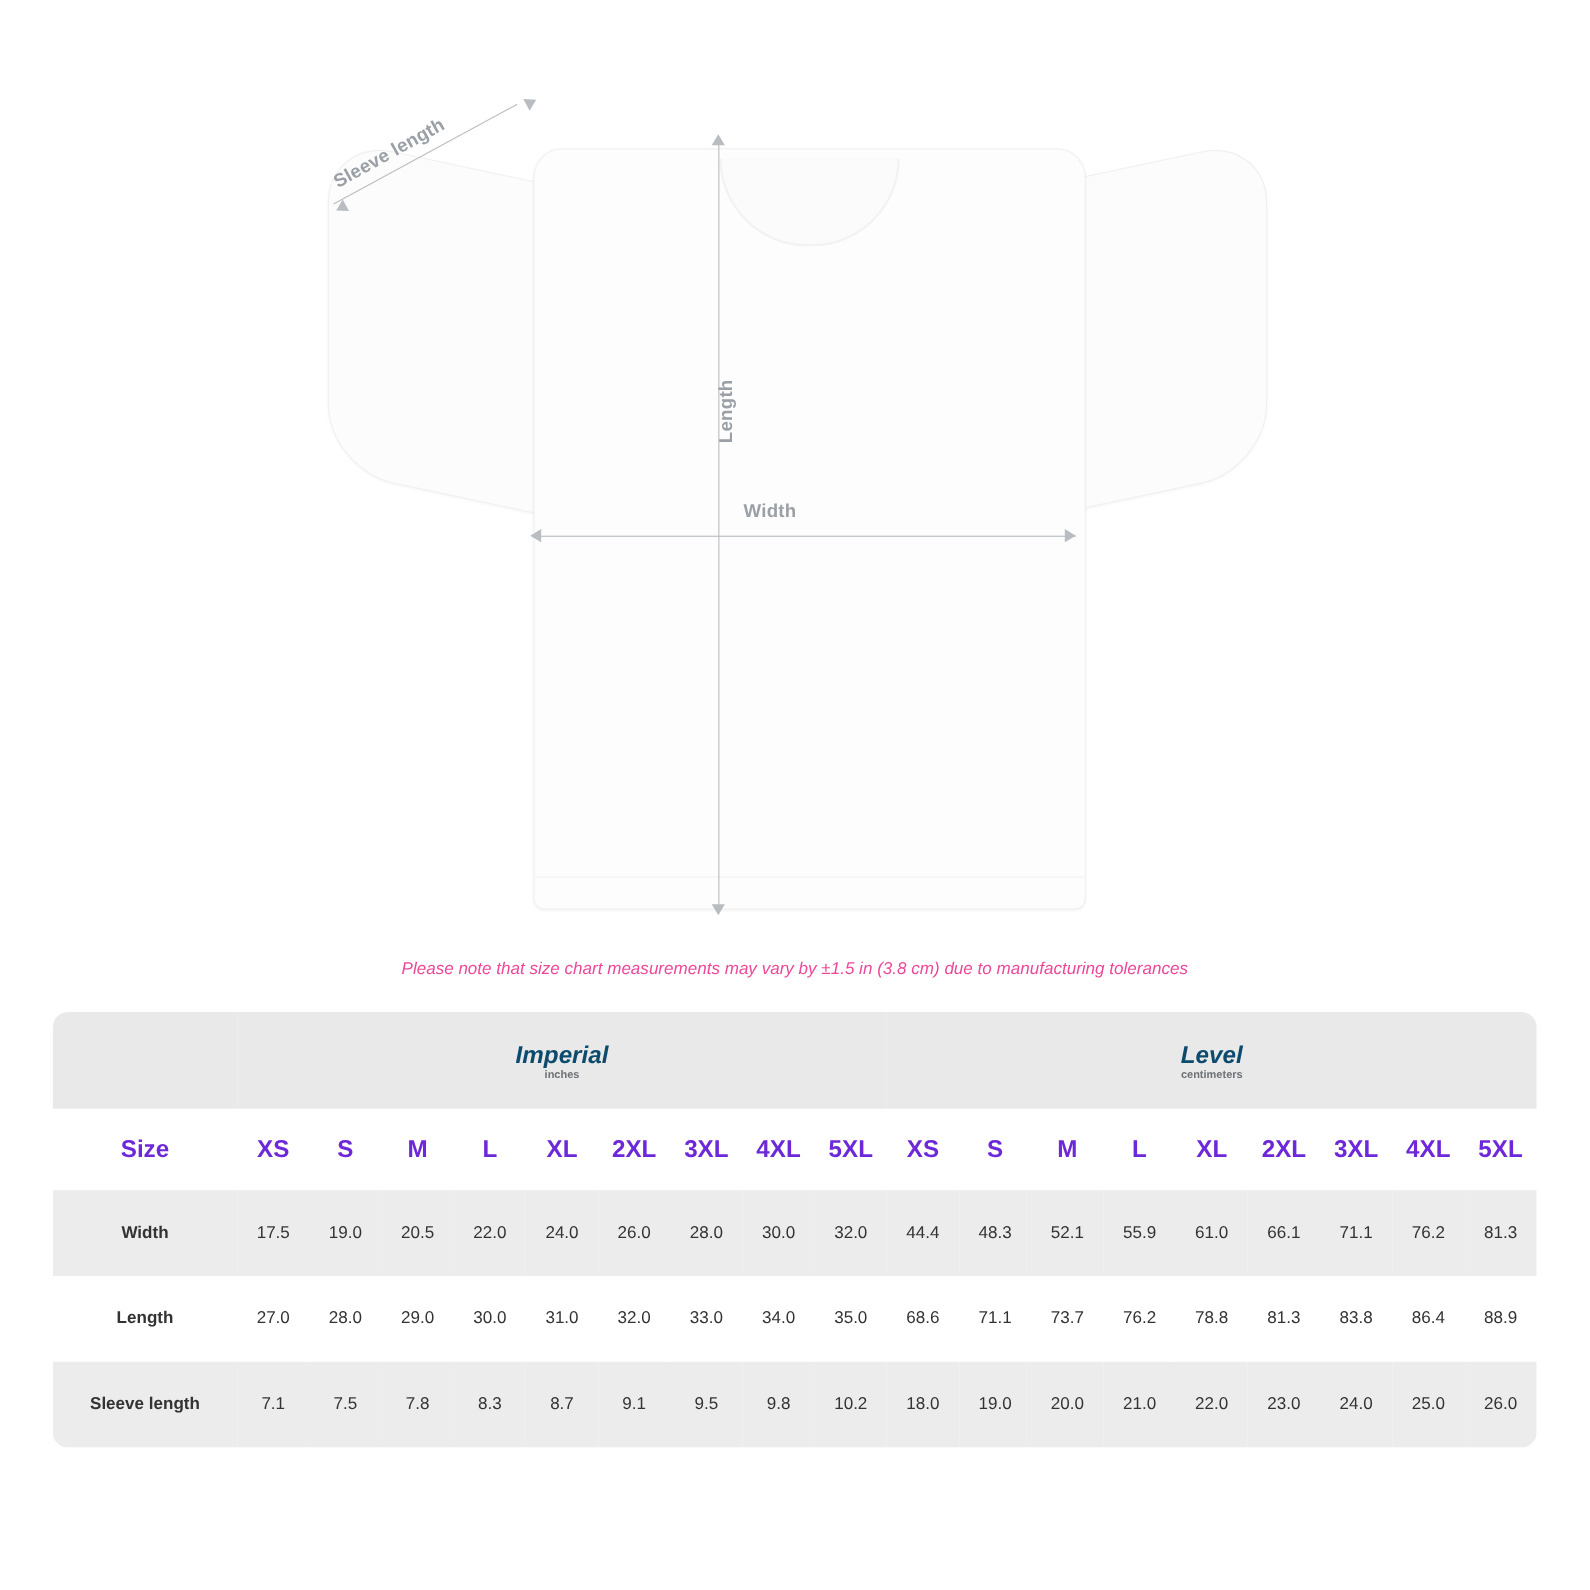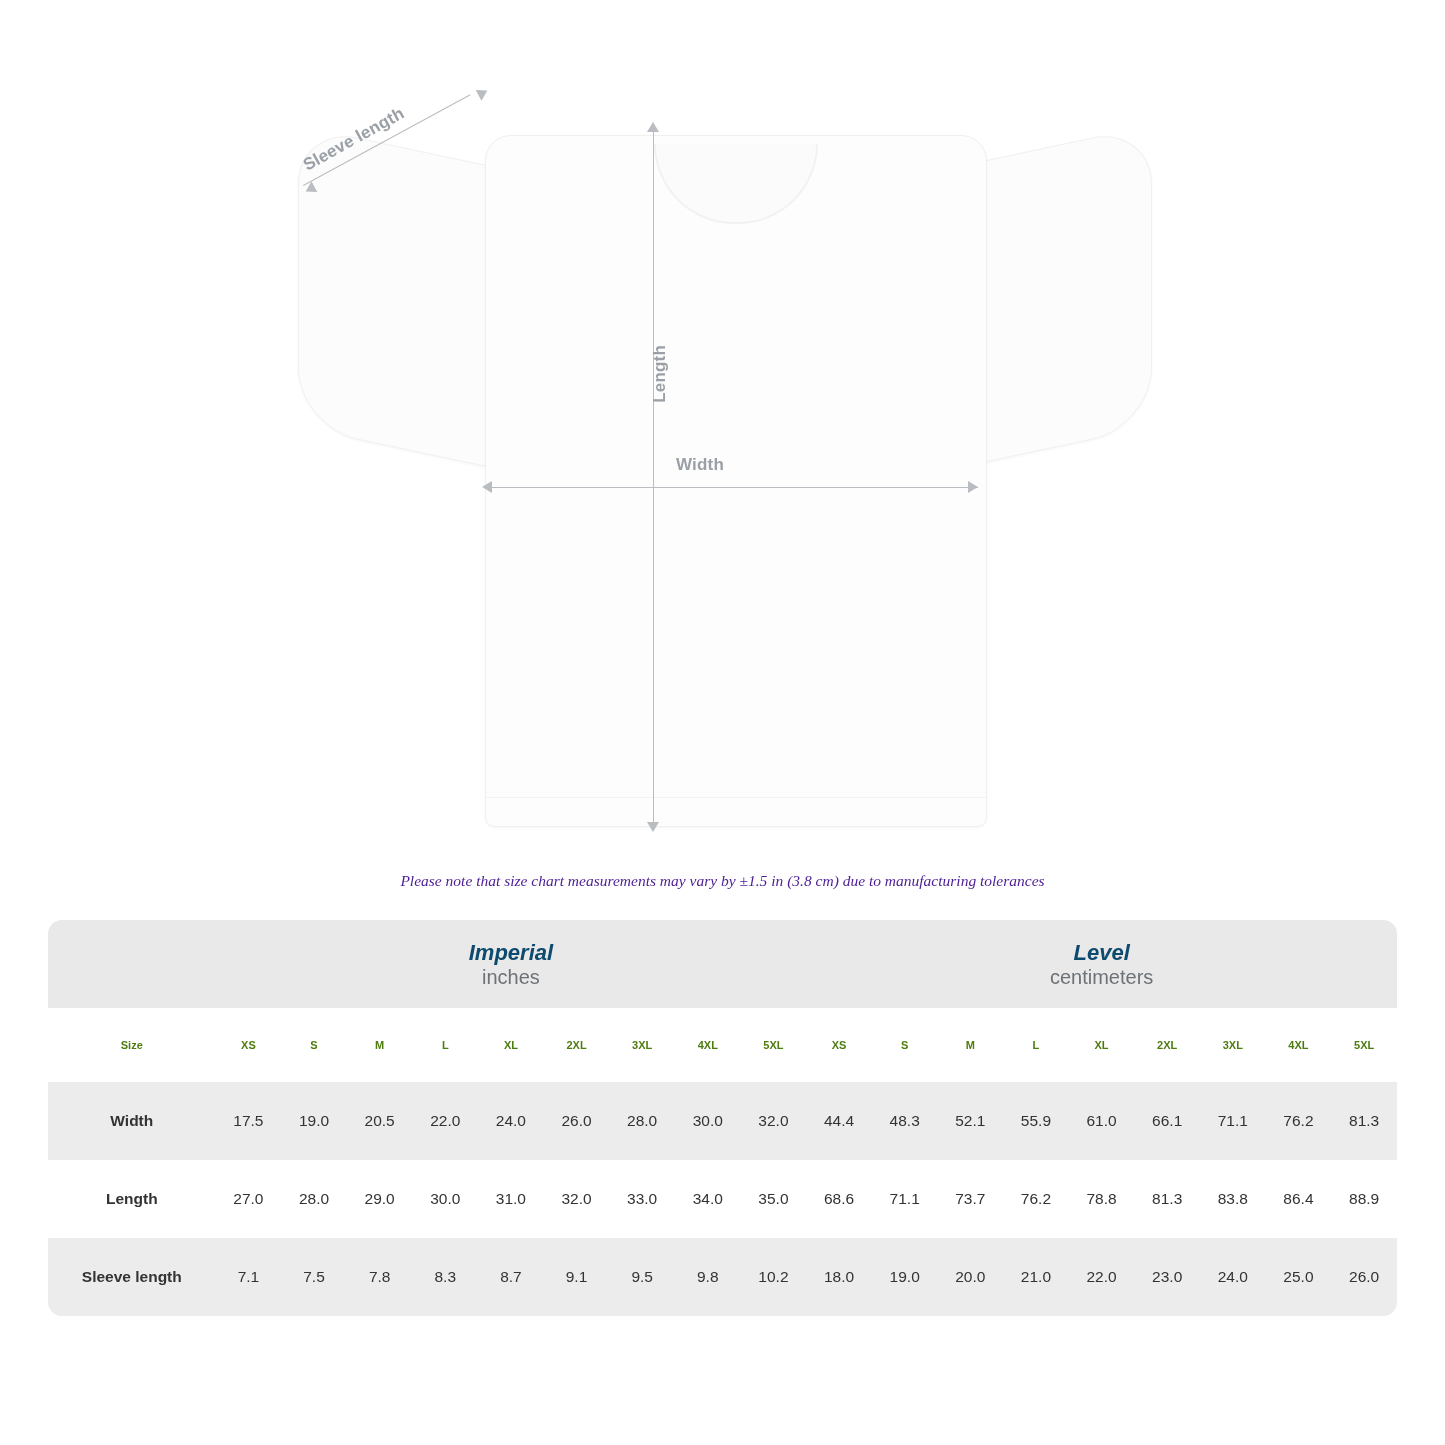--- a/index.html
+++ b/index.html
@@ -154,23 +154,22 @@
   }
   .chart-title {
     font-size: 27px;
     font-weight: bold;
     color: #2b2b2b;
     margin: 0 0 12px 0;
   }
   .chart-note {
     font-size: 15.5px;
     font-style: italic;
-    color: #4c1d95;
+    color: #ec4899;
     margin: 12px;
-    font-family: Liberation Serif, serif;
   }
 
   
   .table-wrap {
     margin: 30px 48px 0 48px;
   }
   table.size-table {
     border-collapse: collapse;
     width: 1349px;
     table-layout: fixed;
@@ -189,34 +188,34 @@
     vertical-align: middle;
   }
   .unit-head .unit-name {
     font-size: 22px;
     font-style: italic;
     font-weight: bold;
     color: #0c4a6e;
     line-height: 1.25;
   }
   .unit-head .unit-sub {
-    font-size: 20px;
+    font-size: 10px;
     color: #6d7276;
     font-style: normal;
-    font-weight: normal;
+    font-weight: bold;
   }
   .corner-cell {
     background: #e9e9e9;
   }
   tr.row-size td {
     background: #ffffff;
     height: 72px;
     font-weight: bold;
-    font-size: 11px;
-    color: #4d7c0f;
+    font-size: 22px;
+    color: #6d28d9;
   }
   tr.row-alt td {
     background: #ececec;
     height: 76px;
   }
   tr.row-plain td {
     background: #ffffff;
     height: 76px;
   }
   td.rowlabel {

